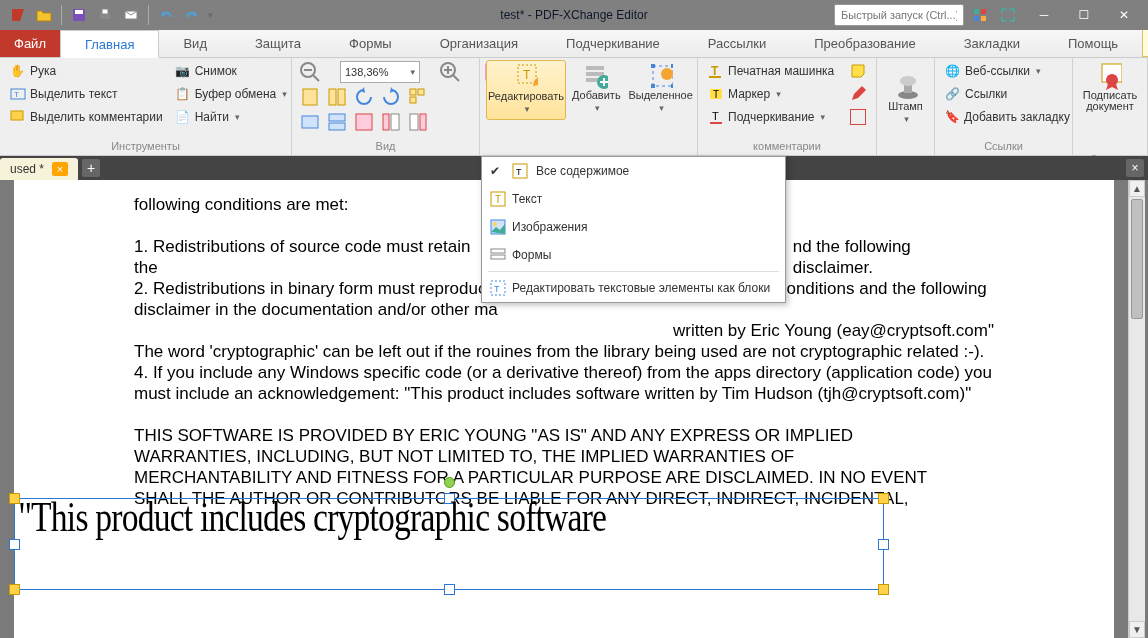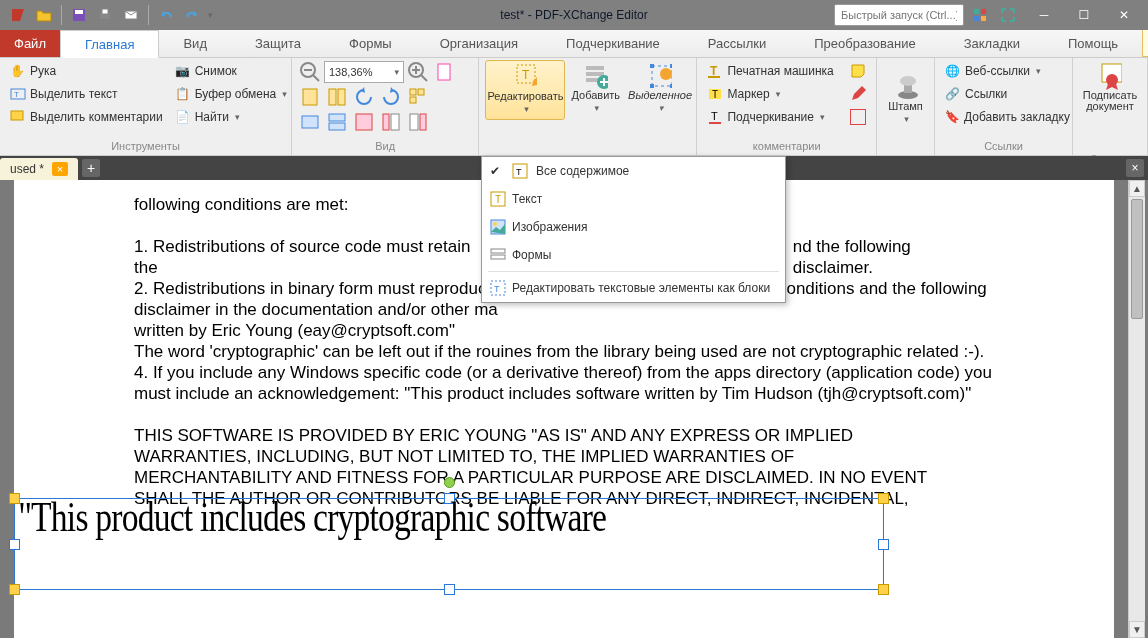--- a/index.html
+++ b/index.html
@@ -204,21 +204,21 @@
             <span class="drop-arrow">▾</span>
           </div>
       </div>
     </div>
     <div class="group-label">Инструменты</div>
   </div>
 
   <div class="group" style="width:188px;">
     <div class="group-content">
       <div class="vcol">
-        <div style="display:flex;gap:2px;align-items:center;">
+        <div style="display:flex;gap:18px;align-items:center;">
           <div class="icon24">
               <svg width="22" height="22">
                 <circle cx="9" cy="9" r="7" fill="none" stroke="#888" stroke-width="2"></circle>
                 <line x1="14" y1="14" x2="20" y2="20" stroke="#888" stroke-width="2"></line>
                 <line x1="5" y1="9" x2="13" y2="9" stroke="#888" stroke-width="2"></line>
               </svg>
             </div>
           <div class="zoom-box">
               <span>138,36%</span>
               <span style="margin-left:auto;" class="drop-arrow">▾</span>
@@ -323,21 +323,21 @@
               <rect x="2" y="4" width="18" height="4" fill="#bbb"></rect>
               <rect x="2" y="10" width="18" height="4" fill="#bbb"></rect>
               <rect x="2" y="16" width="12" height="4" fill="#bbb"></rect>
               <circle cx="20" cy="20" r="7" fill="#4a9"></circle>
               <path d="M20 16v8M16 20h8" stroke="#fff" stroke-width="2"></path>
             </svg>
           </div>
         <span>Добавить</span>
         <span class="drop-arrow">▾</span>
       </div>
-      <div class="big-btn" style="width:68px;font-style:italic;">
+      <div class="big-btn" style="width:68px;">
         <div class="icon24">
             <svg width="28" height="28">
               <rect x="4" y="4" width="20" height="20" fill="none" stroke="#48d" stroke-dasharray="3"></rect>
               <rect x="2" y="2" width="4" height="4" fill="#48d"></rect>
               <rect x="22" y="2" width="4" height="4" fill="#48d"></rect>
               <rect x="2" y="22" width="4" height="4" fill="#48d"></rect>
               <rect x="22" y="22" width="4" height="4" fill="#48d"></rect>
               <circle cx="18" cy="12" r="6" fill="#f4a430"></circle>
             </svg>
           </div>
@@ -520,21 +520,21 @@
         <span>1. Redistributions of source code must retain the</span>
         <span style="width:300px;"></span>
         <span>nd the following disclaimer.</span>
       </div>
     <div style="display:flex;">
         <span> 2. Redistributions in binary form must reproduc</span>
         <span style="width:300px;"></span>
         <span>onditions and the following</span>
       </div>
     <div>disclaimer in the documentation and/or other ma</div>
-    <div style="text-align:left;">written by Eric Young (eay@cryptsoft.com"</div>
+    <div style="text-align:right;">written by Eric Young (eay@cryptsoft.com"</div>
     <div>The word 'cryptographic' can be left out if the rouines from the library  being used are not cryptographic related :-).</div>
     <div> 4. If you include any Windows specific code (or a derivative thereof) from  the apps directory (application code) you</div>
     <div>must include an acknowledgement:  "This product includes software written by Tim Hudson (tjh@cryptsoft.com)"</div>
     <div style="height:21px;"></div>
     <div>THIS SOFTWARE IS PROVIDED BY ERIC YOUNG "AS IS" AND ANY EXPRESS OR IMPLIED</div>
     <div>WARRANTIES, INCLUDING, BUT NOT LIMITED TO, THE IMPLIED WARRANTIES OF</div>
     <div>MERCHANTABILITY AND FITNESS FOR A PARTICULAR PURPOSE ARE DISCLAIMED.  IN NO EVENT</div>
     <div>SHALL THE AUTHOR OR CONTRIBUTORS BE LIABLE FOR ANY DIRECT, INDIRECT, INCIDENTAL,</div>
 
     <div class="selbox">

